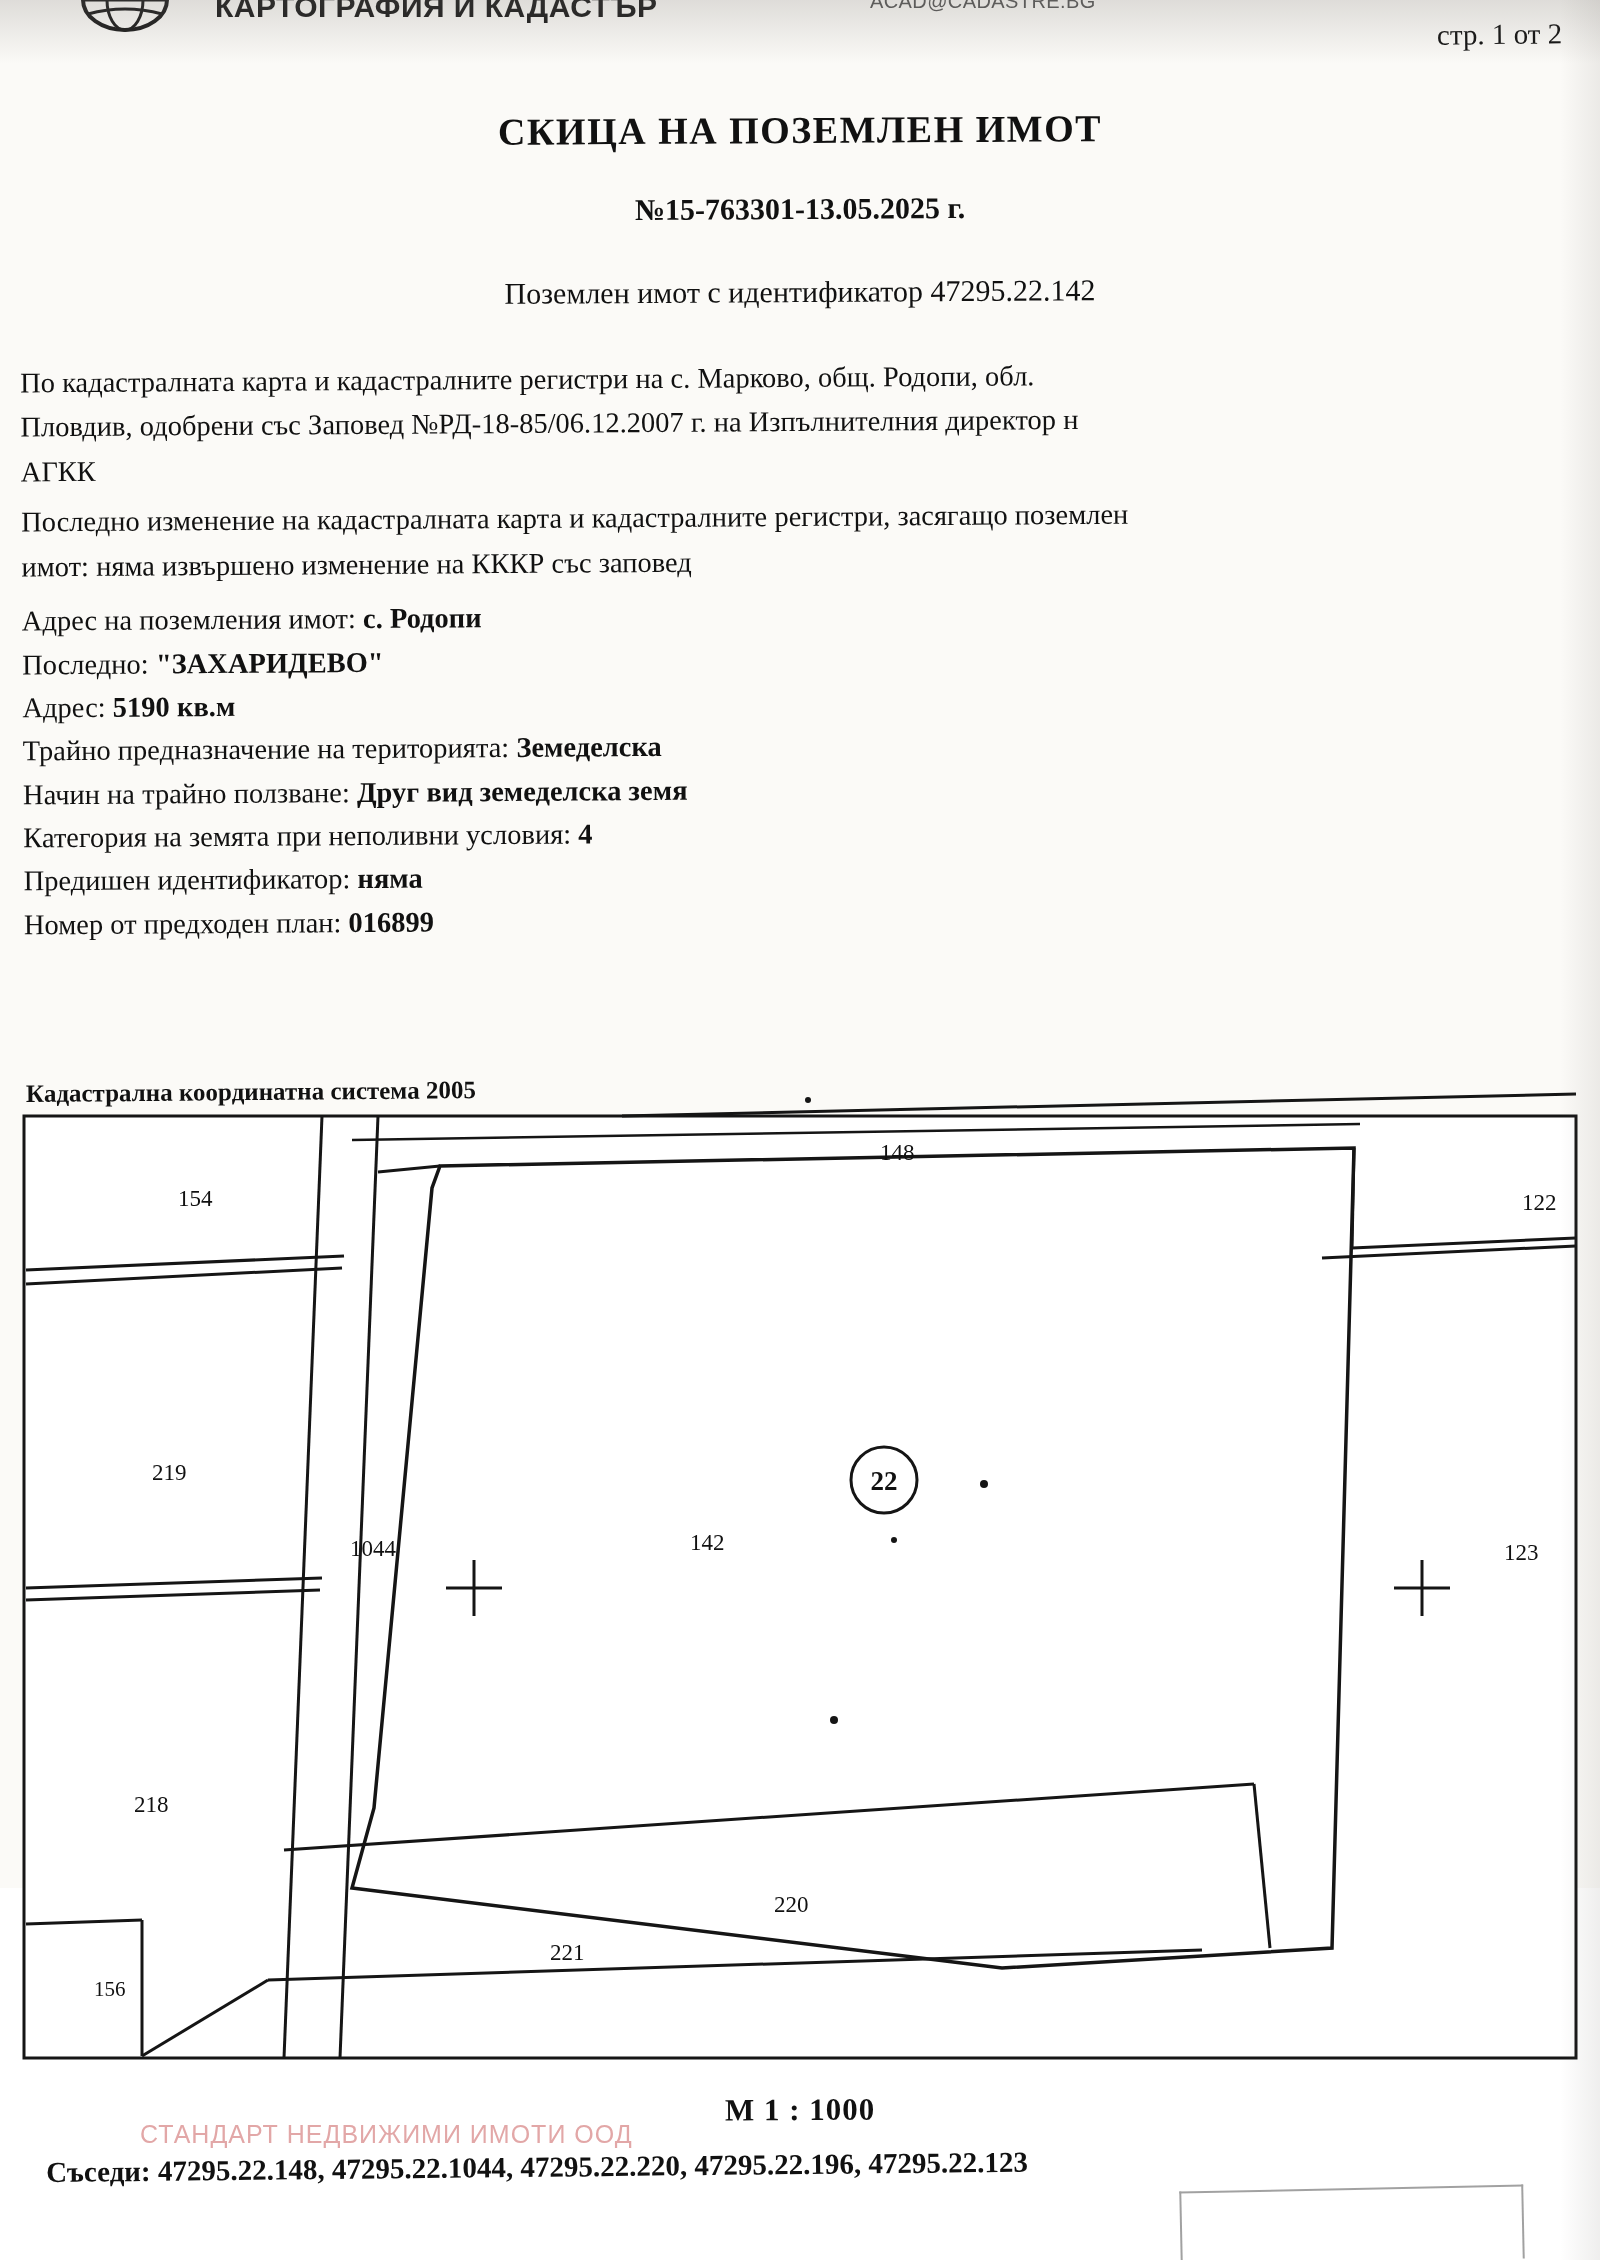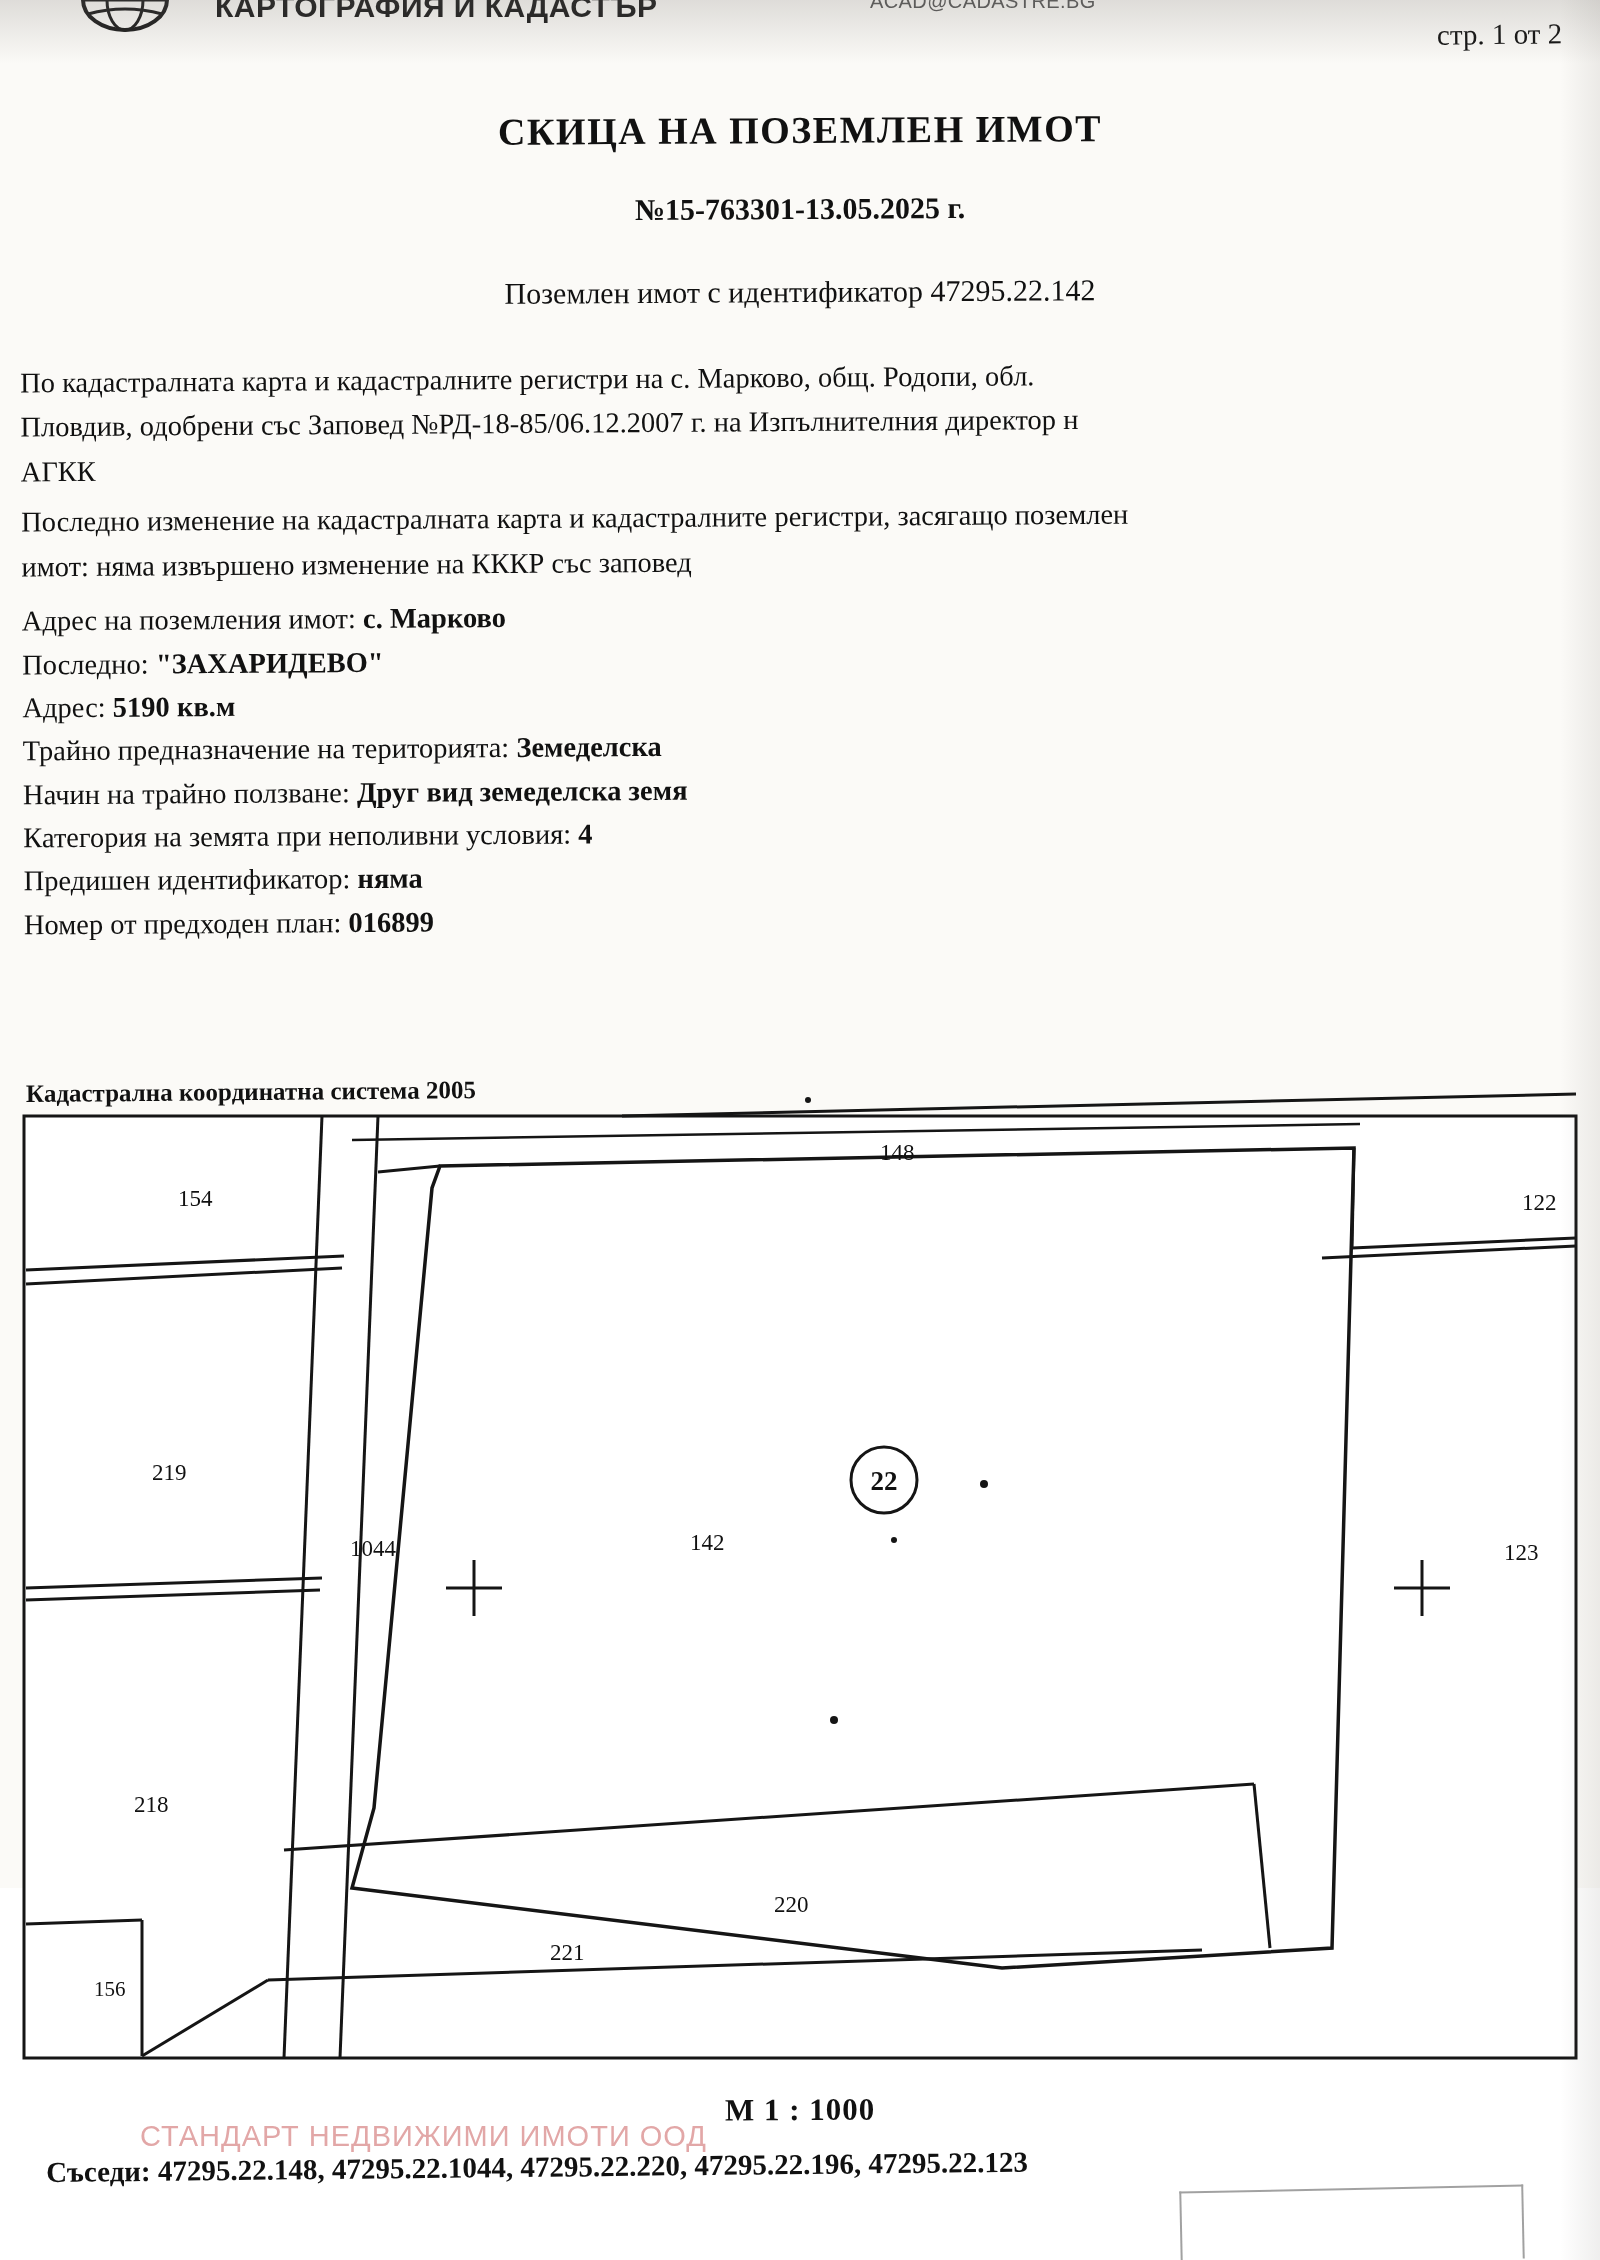--- a/index.html
+++ b/index.html
@@ -167,21 +167,21 @@
     width: 1520px;
     font-size: 29px;
     font-weight: bold;
     white-space: nowrap;
     transform: rotate(-0.6deg);
   }
   .watermark {
     position: absolute;
     left: 140px; top: 2120px;
     font-family: "Liberation Sans", sans-serif;
-    font-size: 29px;
+    font-size: 25px;
     letter-spacing: 1px;
     color: #d98a8a;
     opacity: 0.75;
     white-space: nowrap;
     pointer-events: none;
     text-align: right;
   }
   .scan-shadow-top {
     position: absolute;
     left: 0; top: 0; width: 1600px; height: 64px;
@@ -230,21 +230,21 @@
 
   <div class="body-block">
     <p class="para">По кадастралната карта и кадастралните регистри на с. Марково, общ. Родопи, обл.</p>
     <p class="para">Пловдив, одобрени със Заповед №РД-18-85/06.12.2007 г. на Изпълнителния директор н</p>
     <p class="para">АГКК</p>
     <p class="para" style="margin-top:10px">Последно изменение на кадастралната карта и кадастралните регистри, засягащо поземлен</p>
     <p class="para">имот: няма извършено изменение на КККР със заповед</p>
 
     <p class="row-line" style="margin-top:12px">
       <span class="field-label">Адрес на поземления имот:</span>
-      <span class="field-value">с. Марково</span>
+      <span class="field-value">с. Родопи</span>
     </p>
     <p class="row-line">
       <span class="field-label">Последно:</span>
       <span class="field-value">"ЗАХАРИДЕВО"</span>
     </p>
     <p class="row-line">
       <span class="field-label">Адрес:</span>
       <span class="field-value">5190 кв.м</span>
     </p>
     <p class="row-line">

